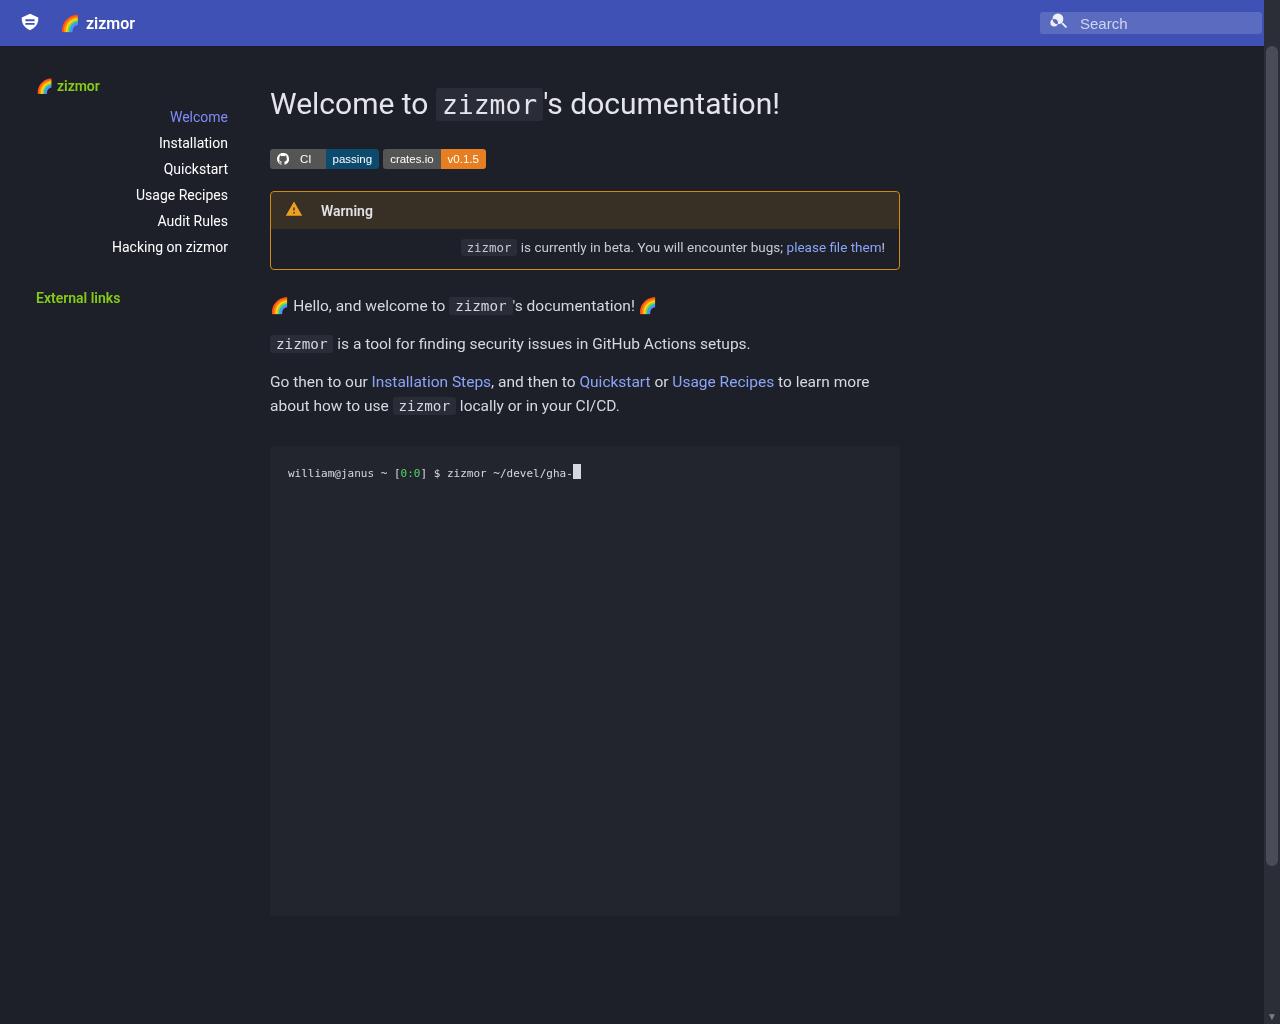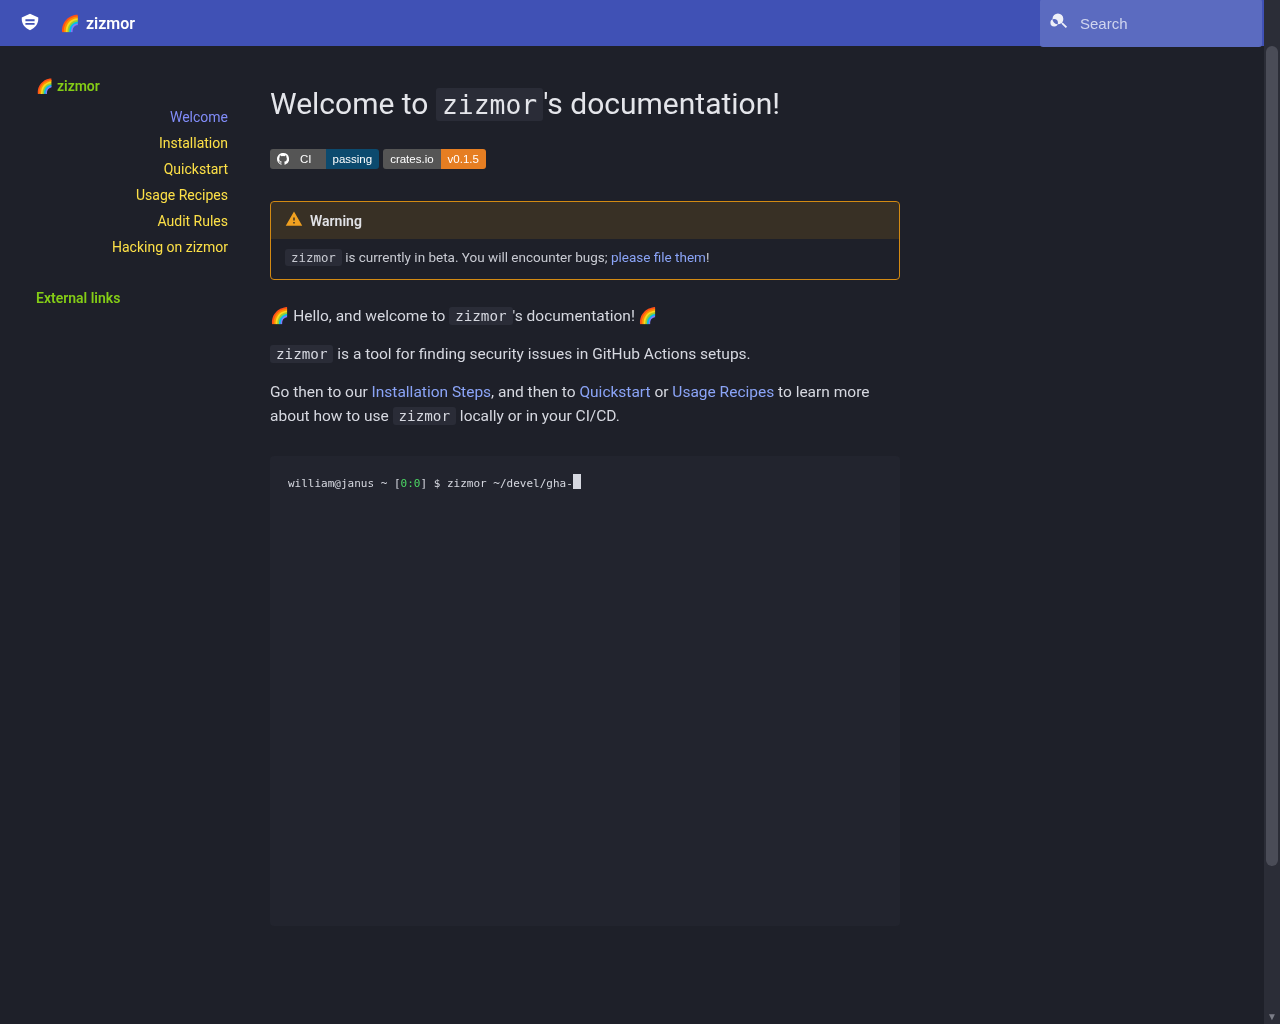--- a/index.html
+++ b/index.html
@@ -44,21 +44,21 @@
   .header .title {
     color:#fff;
     font-weight:600;
     font-size:16px;
     display:flex; align-items:center; gap:6px;
   }
   .header .spacer { flex:1; }
   .search {
     background: var(--bg-search);
     border-radius: 3px;
-    height: 48px;
+    height: 22px;
     width: 222px;
     display:flex;
     align-items:center;
     padding: 11px 10px;
     gap: 8px;
     color: #d7dcf2;
   }
   .search input {
     background: transparent;
     border: none;
@@ -82,21 +82,21 @@
   }
   .sidebar .section-title {
     font-weight:600;
     color:#84cc16;
     margin: 30px 0 10px;
     font-size:14px;
   }
   .sidebar ul { list-style:none; padding:0; margin:0;text-align:right; }
   .sidebar li {
     padding: 5px 0;
-    color: #fde047;
+    color: #ffffff;
     cursor: pointer;
   }
   .sidebar li.active { color: #818cf8; }
   .ext-icon { font-size: 11px; margin-left:2px; opacity:0.7; }
 
   
   .main {
     flex:1;
     padding: 40px 60px 40px 30px;
     max-width: 720px;
@@ -109,21 +109,21 @@
   }
   h1 code, p code, .warning code {
     background: var(--code-bg);
     padding: 1px 6px;
     border-radius: 3px;
     font-family: ui-monospace, SFMono-Regular, Menlo, Consolas, monospace;
     font-size: 0.92em;
   }
   h1 code { font-size: 0.88em; }
 
-  .badges { display:flex; gap:4px; margin-bottom: 32px; }
+  .badges { display:flex; gap:4px; margin-bottom: 22px; }
   .badge {
     display:flex; align-items:stretch;
     font-size: 11.5px;
     font-family: Arial, sans-serif;
     border-radius: 3px;
     overflow:hidden;
     height: 20px;
   }
   .badge span { display:flex; align-items:center; padding: 0 7px; }
   .badge .bl { background:#555; color:#fff; gap:4px;}
@@ -133,30 +133,31 @@
 
   
   .warning {
     border: 1px solid var(--warn-border);
     border-radius: 4px;
     overflow:hidden;
     margin-bottom: 24px;
   }
   .warning-header {
     background: rgba(211,138,19,0.15);
-    display:flex; align-items:center; gap:7px;
+    display:flex; align-items:center; gap:18px;
     padding: 8px 14px;
     font-weight:600;
     font-size:14px;
   }
   .warning-header svg { width:18px; height:18px; fill:#f0a020; }
   .warning-body {
     padding: 10px 14px 14px;
     font-size: 13.5px;
     color:#c8cad2;
+    text-align:right;
   }
   .warning-body a { color: var(--link); text-decoration:none; }
 
   .main p { line-height:1.55; margin: 14px 0; font-size:15.5px; color:#d6d8e0;}
   .main p a { color: var(--link); text-decoration:none; }
 
   
   .terminal {
     background: var(--terminal-bg);
     border-radius: 4px;

